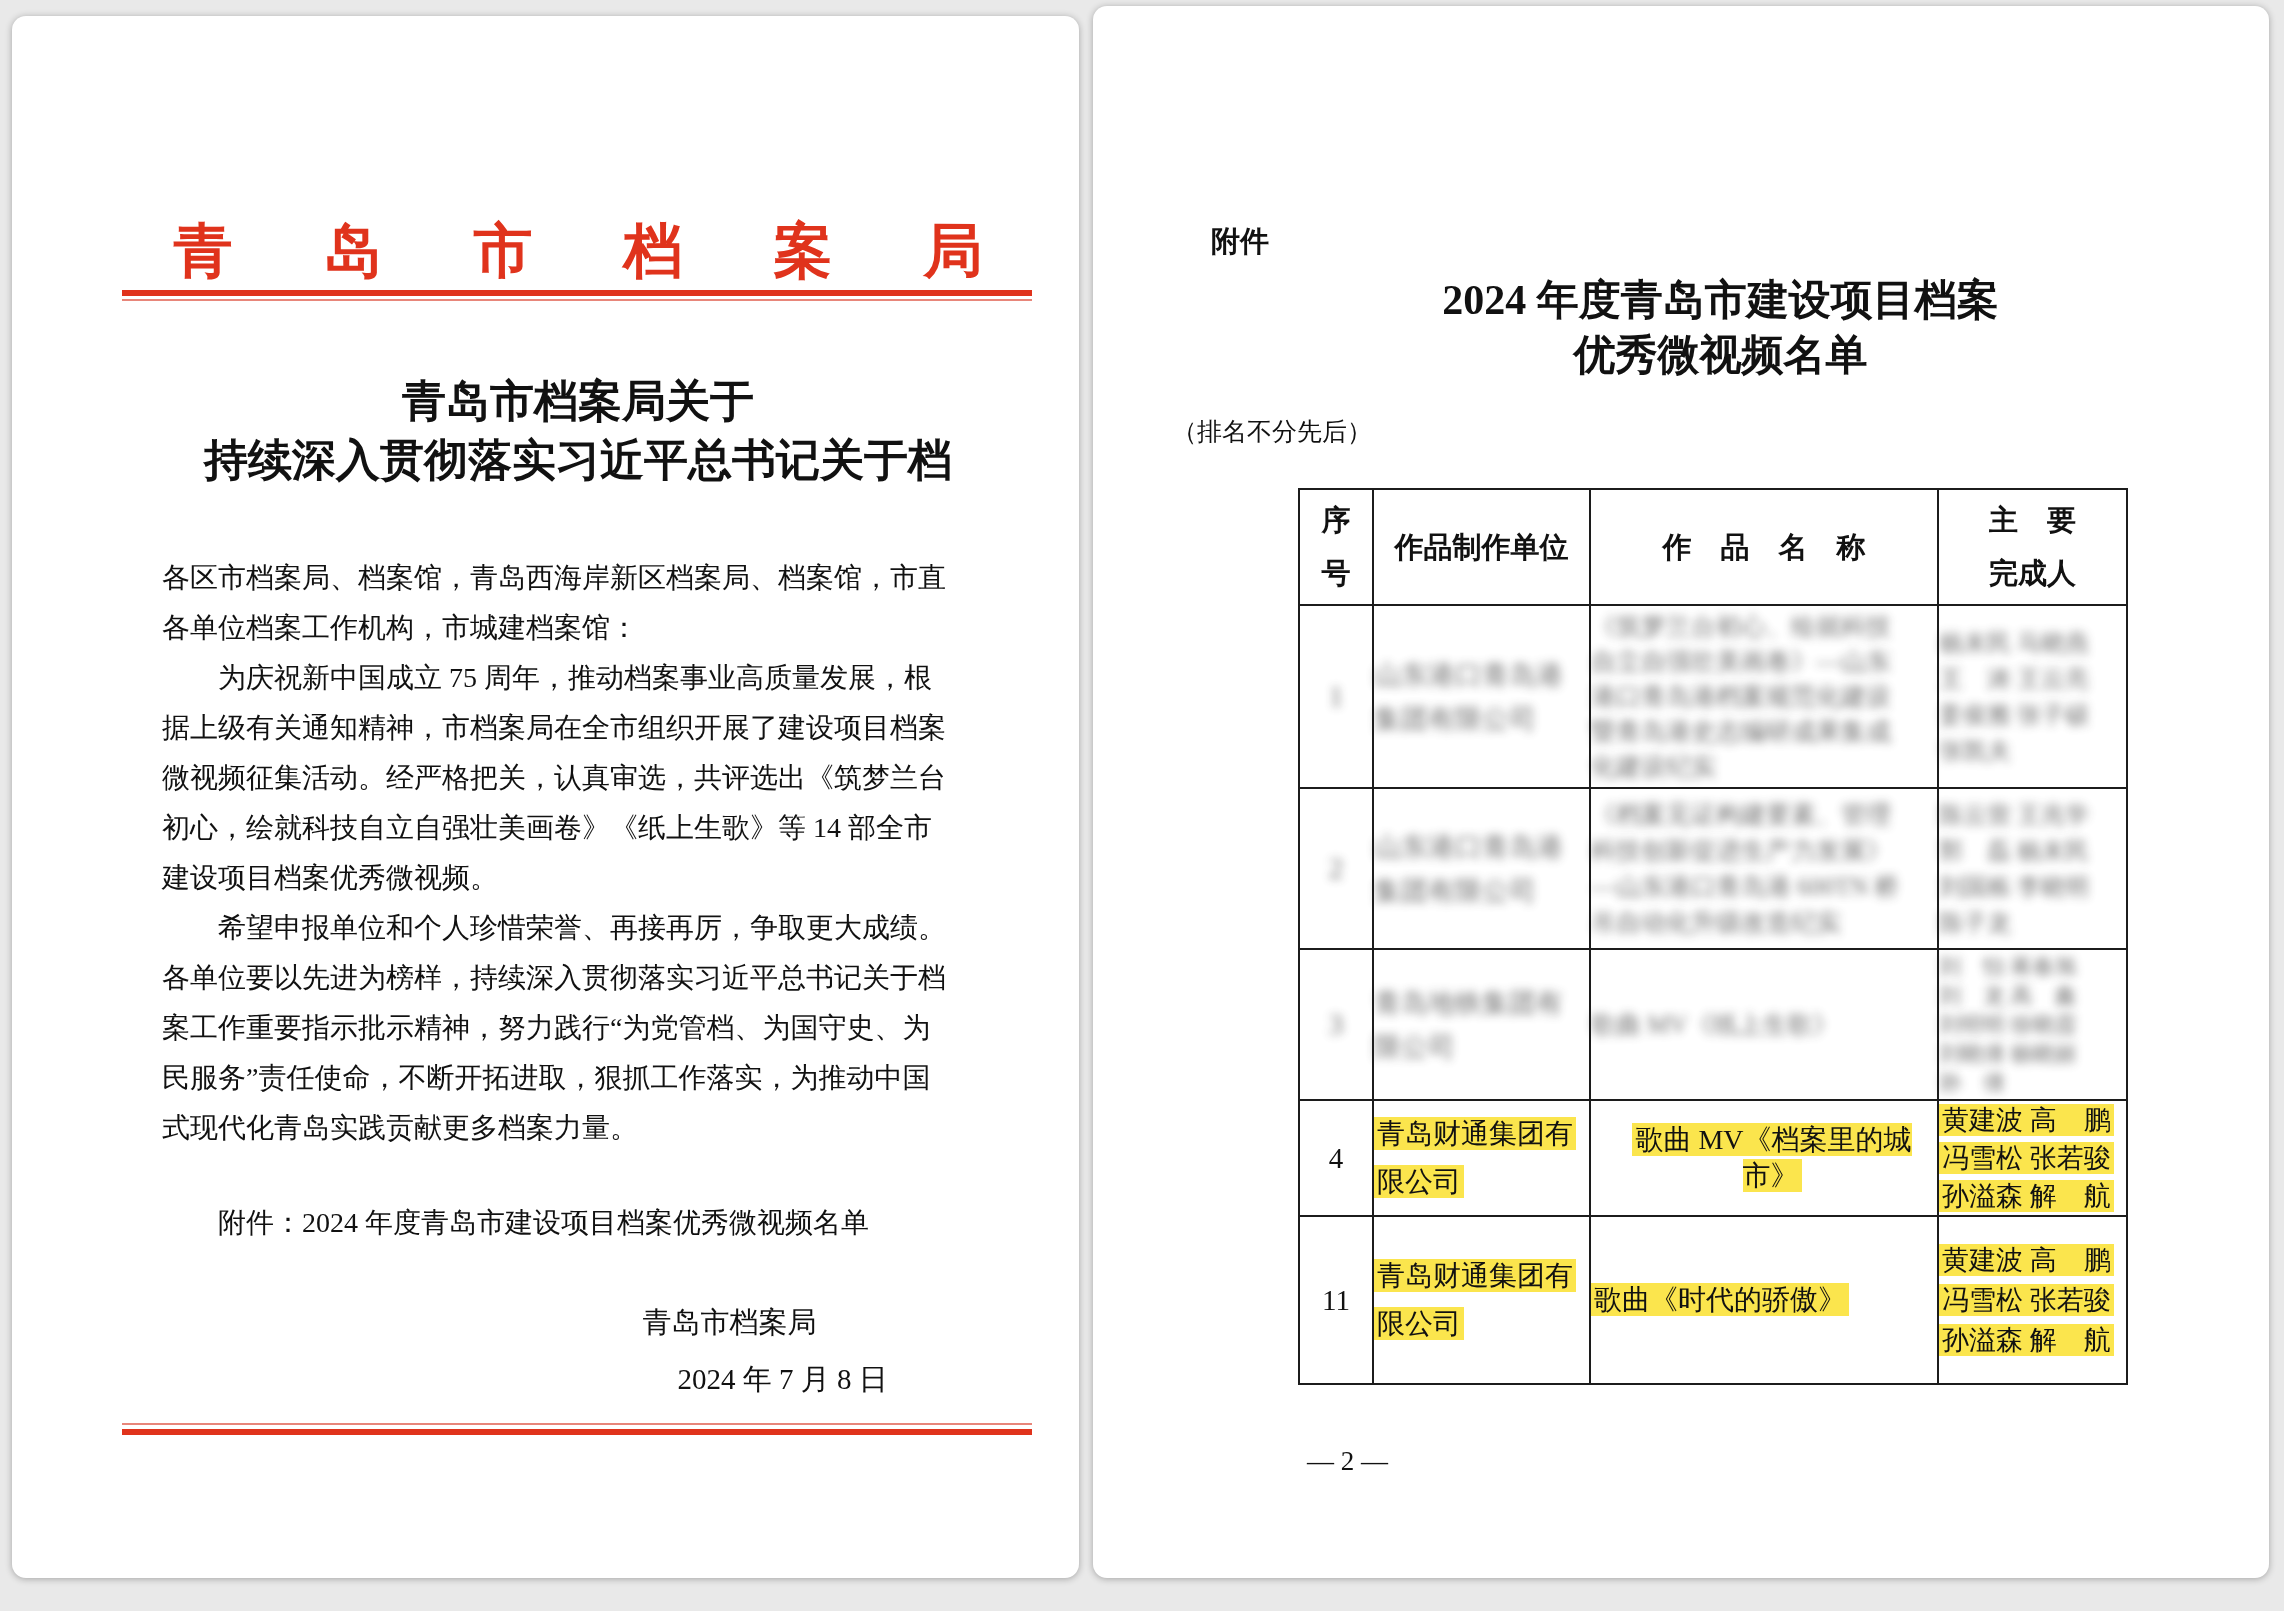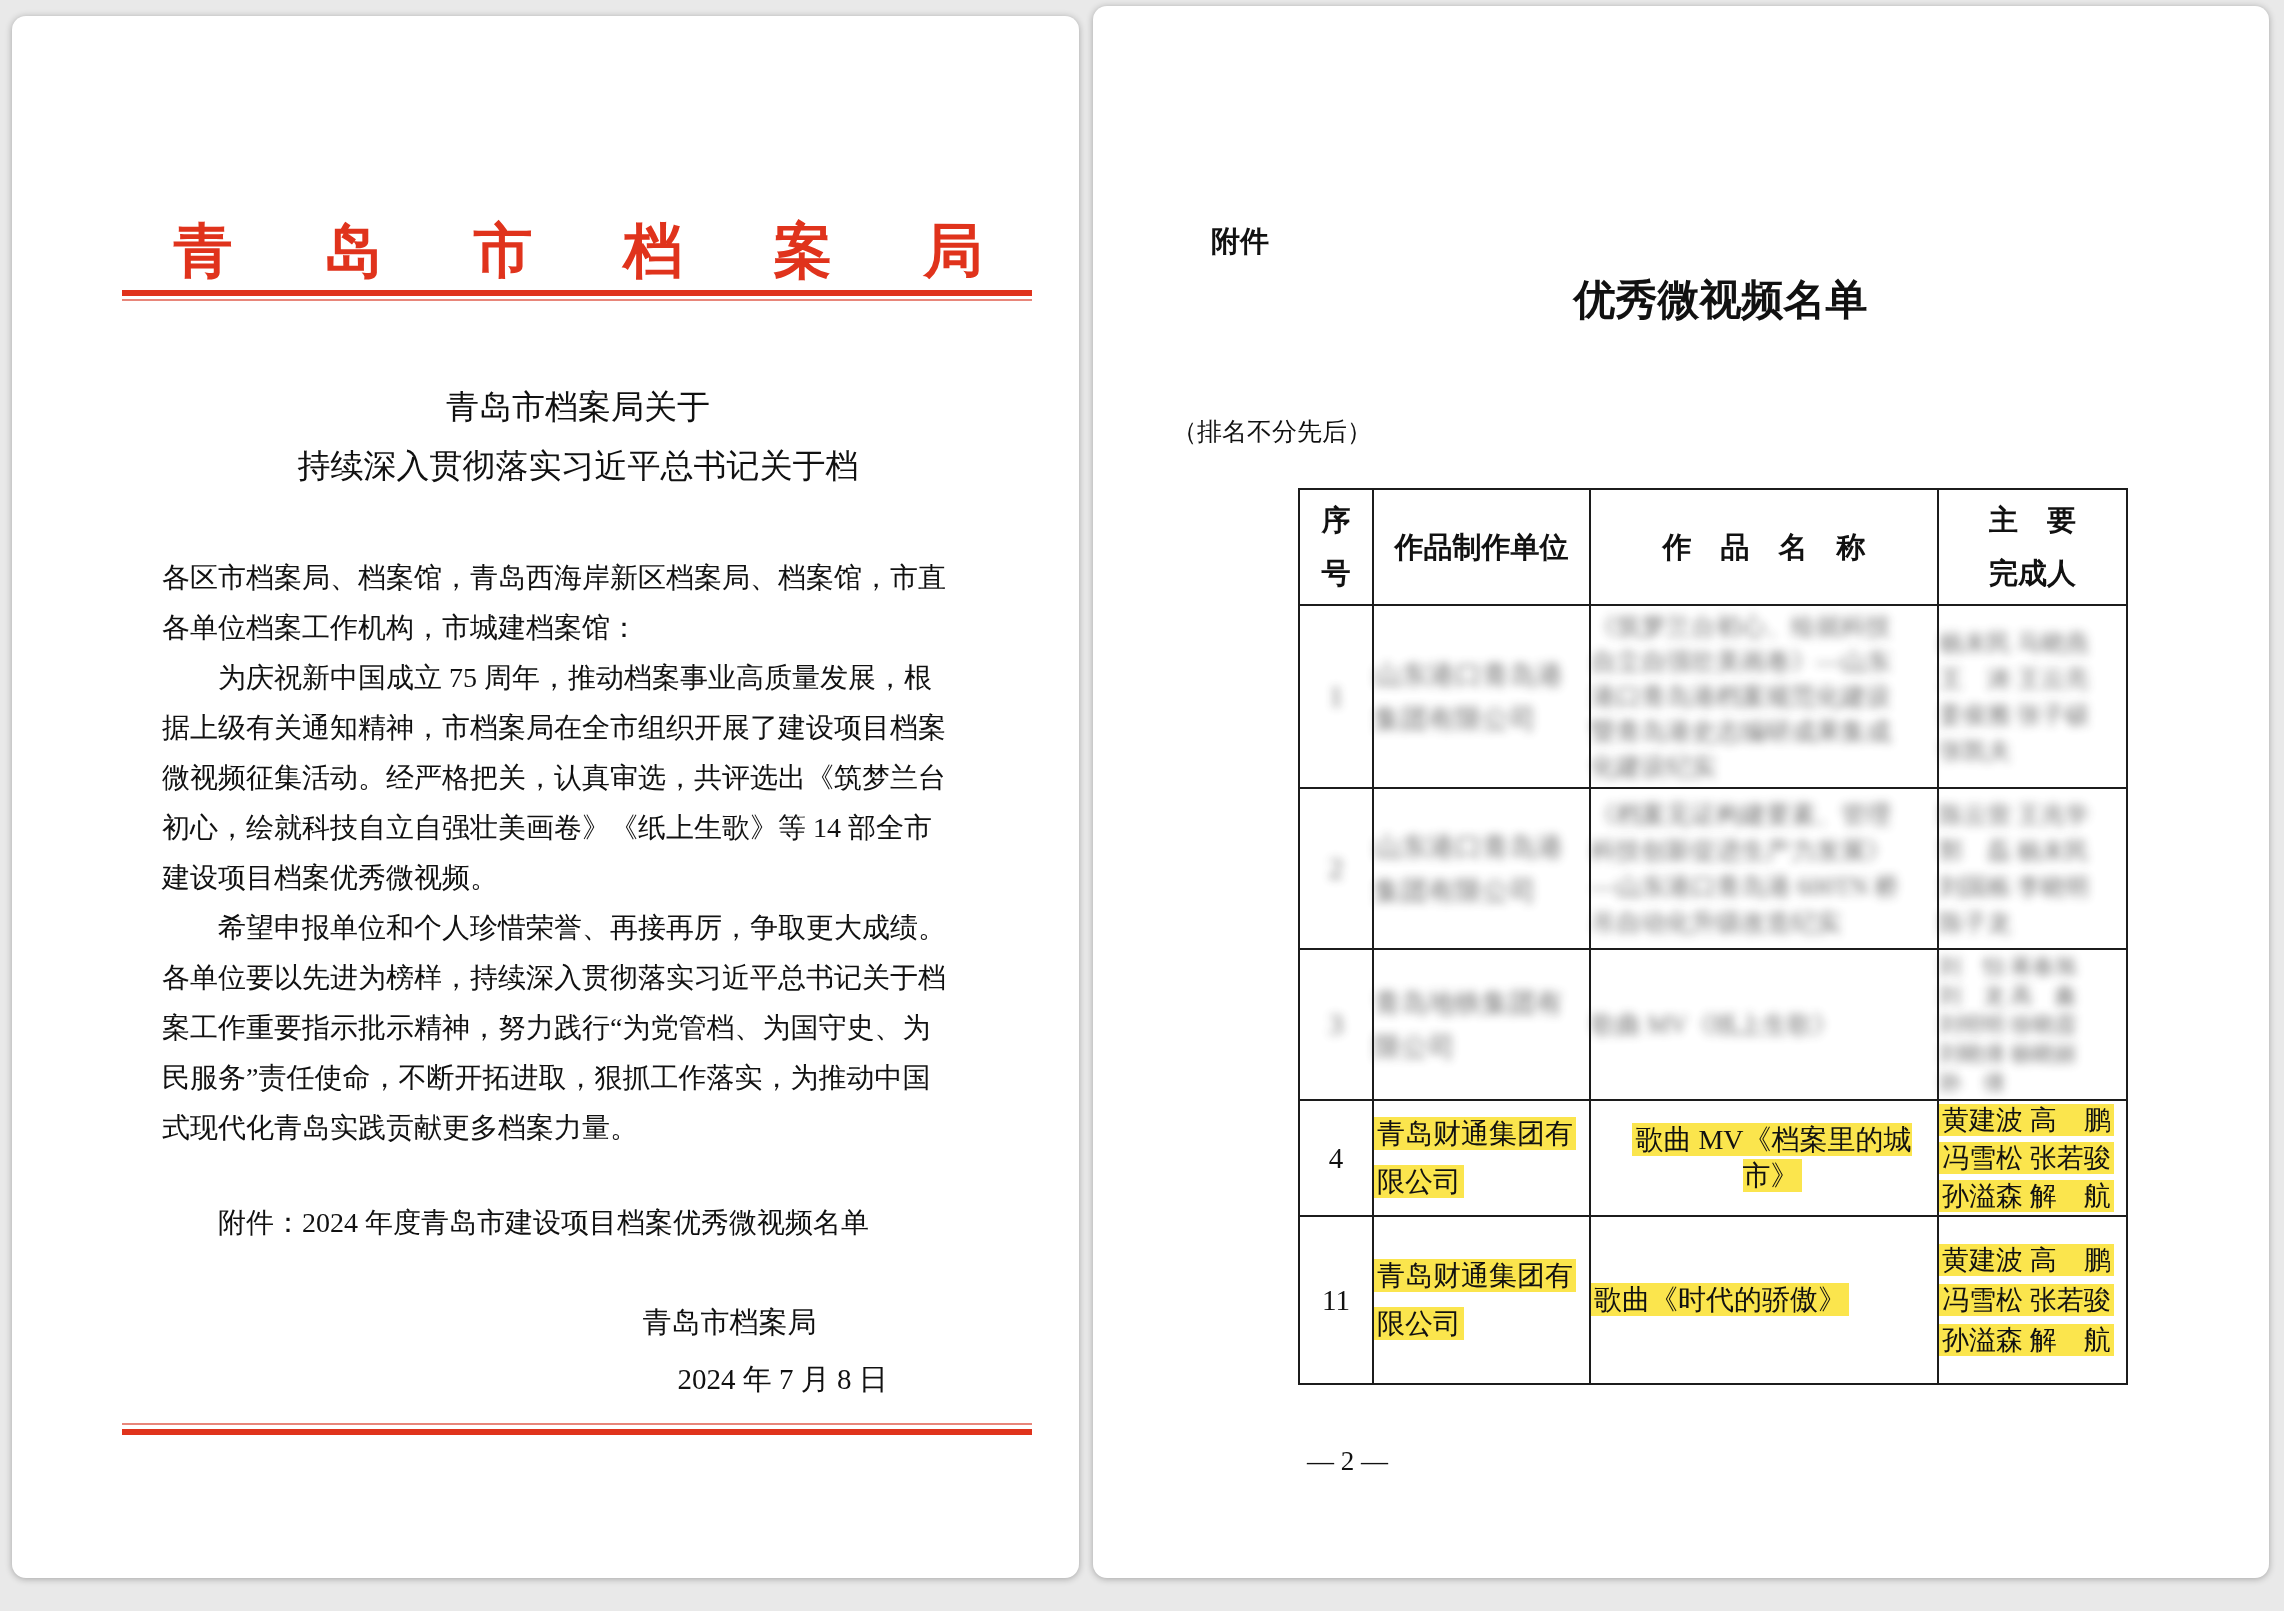--- a/index.html
+++ b/index.html
@@ -15,21 +15,21 @@
   .letterhead{
     position:absolute;top:196px;left:65px;right:0;text-align:center;
     color:#e0331c;font-size:59px;font-weight:bold;
     letter-spacing:91px;text-indent:91px;white-space:nowrap;
   }
   .red-rule{position:absolute;left:110px;width:910px;}
   .red-rule-top{top:274px;border-top:6px solid #e0331c;border-bottom:2px solid #e8867a;height:3px;}
   .red-rule-bottom{top:1407px;border-top:2px solid #e8867a;border-bottom:6px solid #e0331c;height:4px;}
   .doc-title{
     position:absolute;top:356px;left:65px;right:0;text-align:center;
-    font-size:33px;font-weight:normal;line-height:59px;margin-top:6px;
+    font-size:44px;font-weight:bold;line-height:59px;
   }
   .body-block{position:absolute;top:537px;left:150px;width:784px;font-size:28px;line-height:50px;}
   .body-line{white-space:nowrap;}
   .attachment-note{position:absolute;top:1188px;left:150px;width:851px;font-size:28px;white-space:nowrap;}
   .issuer{position:absolute;top:1287px;left:554px;width:327px;text-align:center;font-size:29px;}
   .issue-date{position:absolute;top:1344px;left:602px;width:337px;text-align:center;font-size:29px;}
 
   
   .att-label{position:absolute;top:216px;left:118px;font-size:29px;
     font-family:"Liberation Sans","DejaVu Sans",sans-serif;font-weight:600;}
@@ -88,20 +88,21 @@
     </div>
   <div class="attachment-note">　　附件：2024 年度青岛市建设项目档案优秀微视频名单</div>
   <div class="issuer">青岛市档案局</div>
   <div class="issue-date">2024 年 7 月 8 日</div>
   <div class="red-rule red-rule-bottom"></div>
 </div>
 
 <div class="page" id="right-page">
   <div class="att-label">附件</div>
   <div class="list-title">
+    <div>2024 年度青岛市建设项目档案</div>
     <div>优秀微视频名单</div>
   </div>
   <div class="list-subtitle">（排名不分先后）</div>
 
   <table class="awards">
     <colgroup>
         <col class="c-no">
         <col class="c-unit">
         <col class="c-name">
         <col class="c-people">

